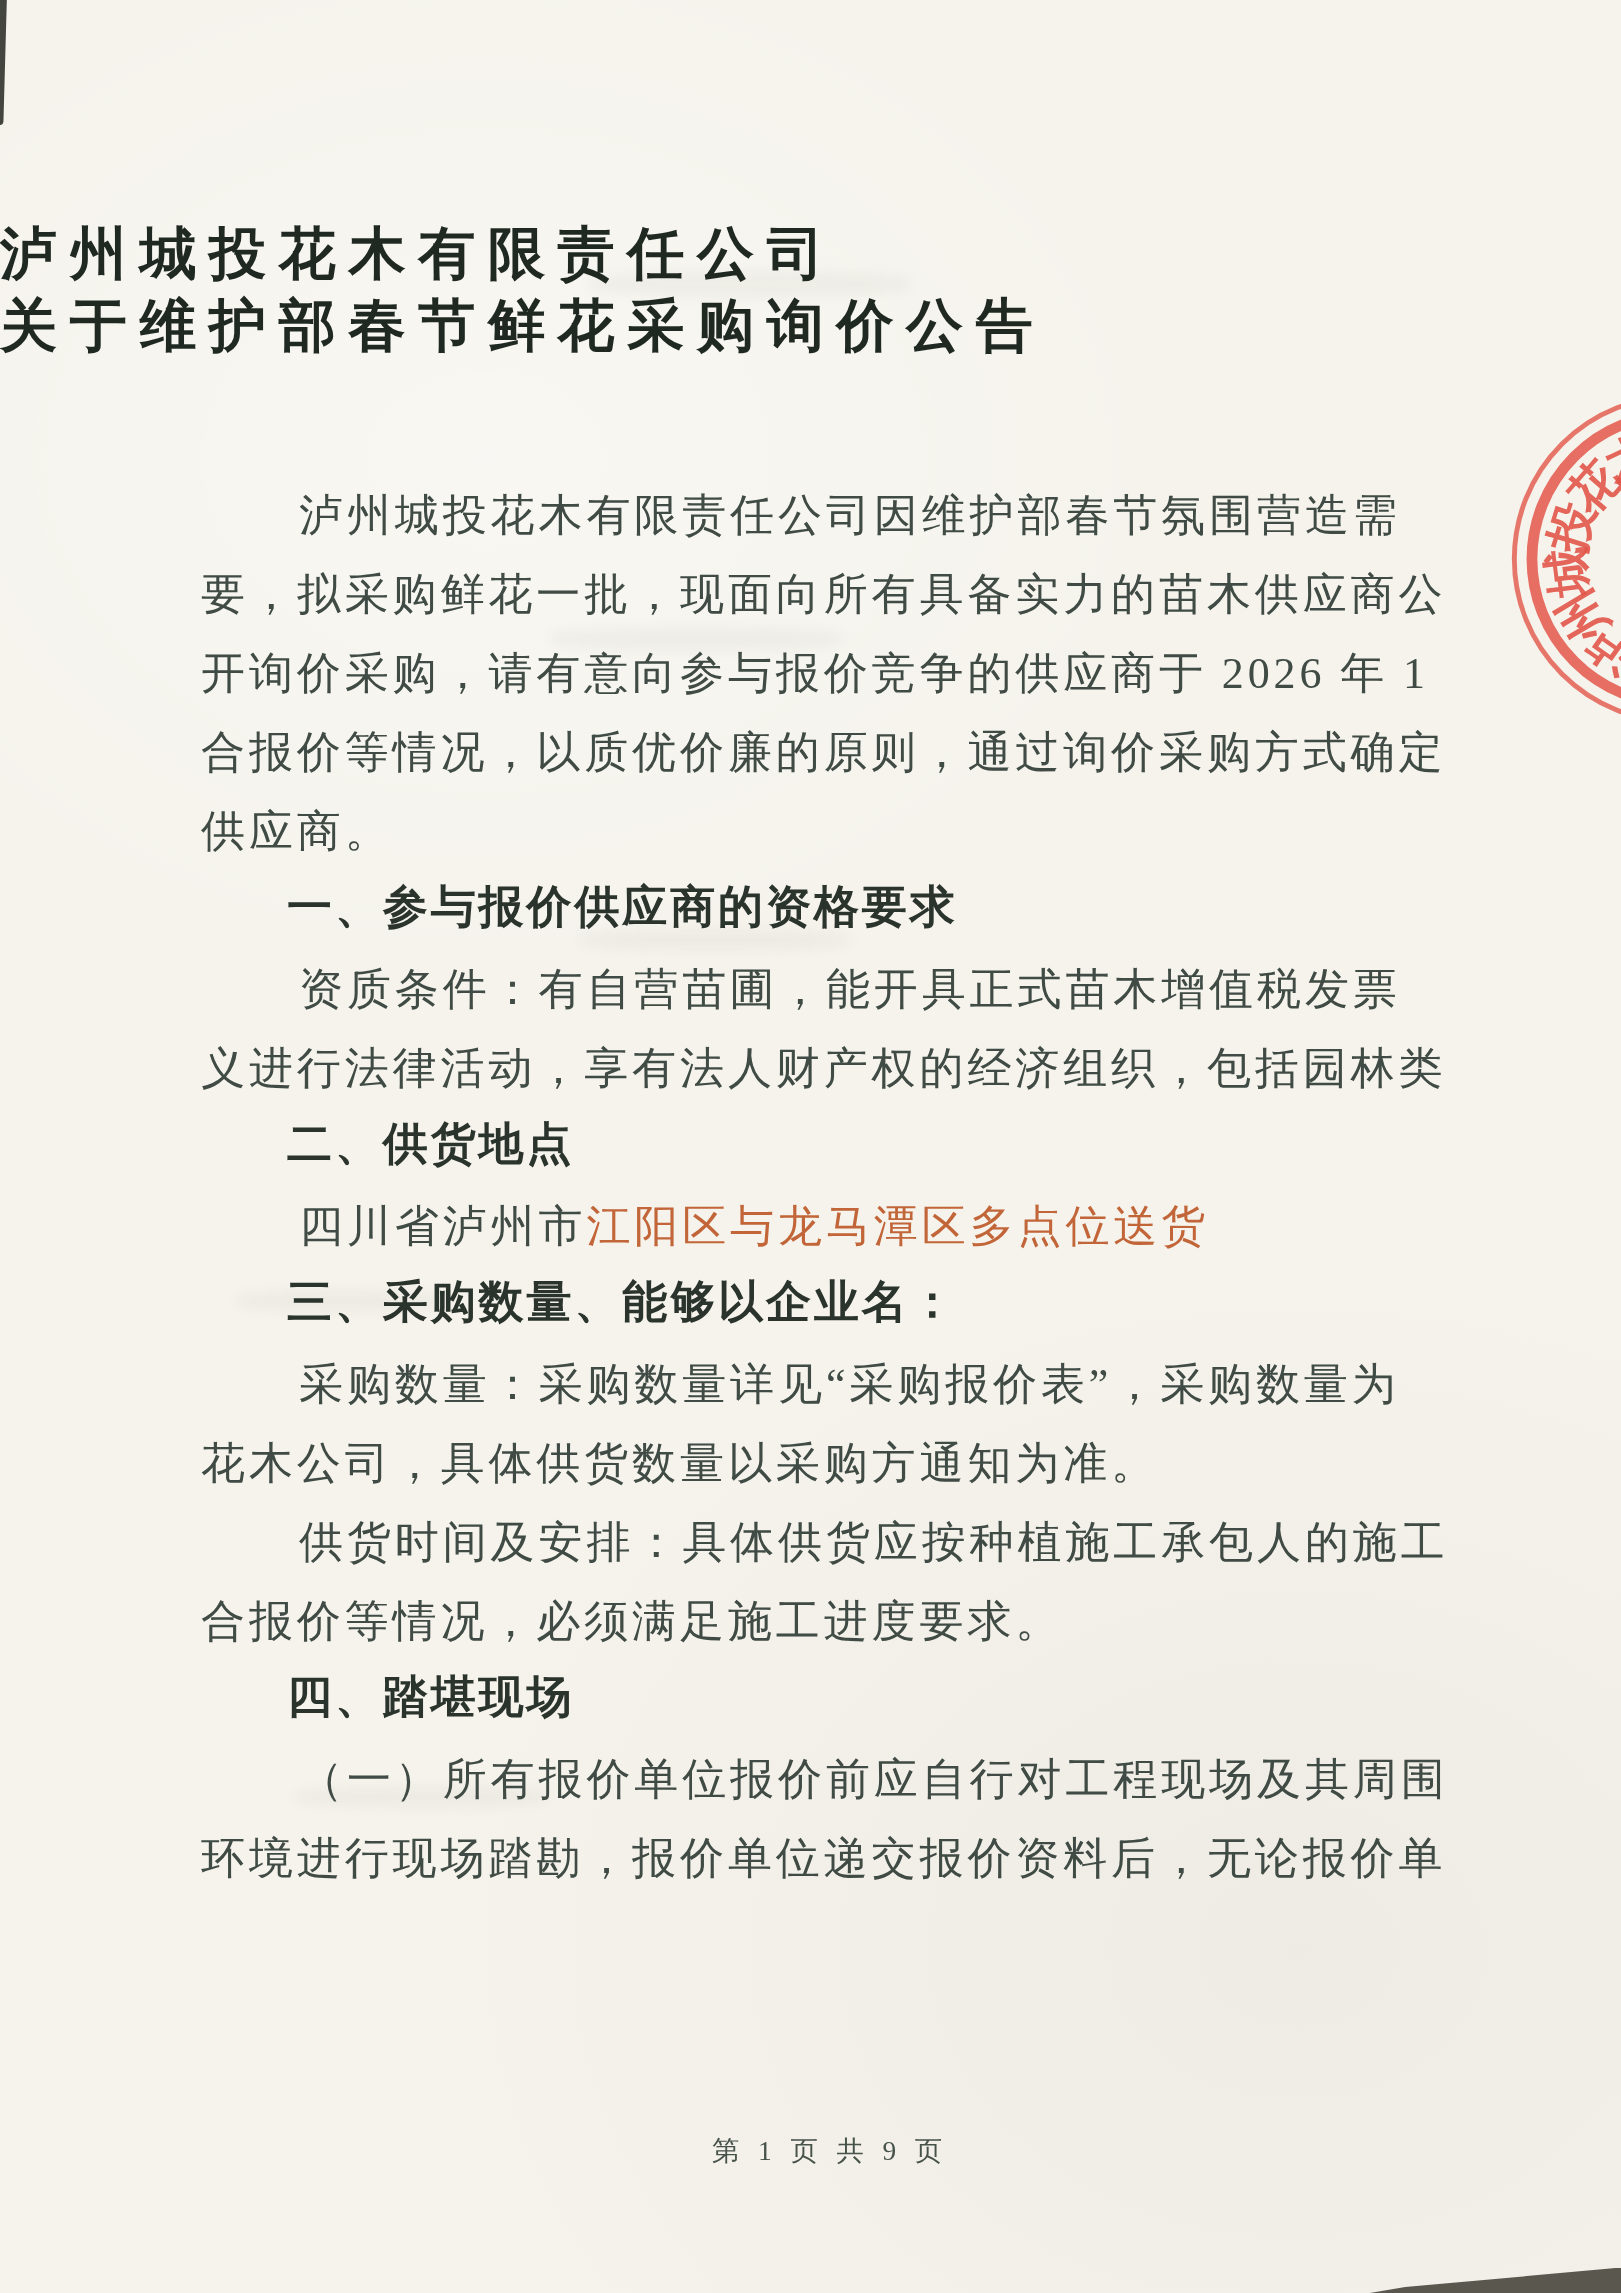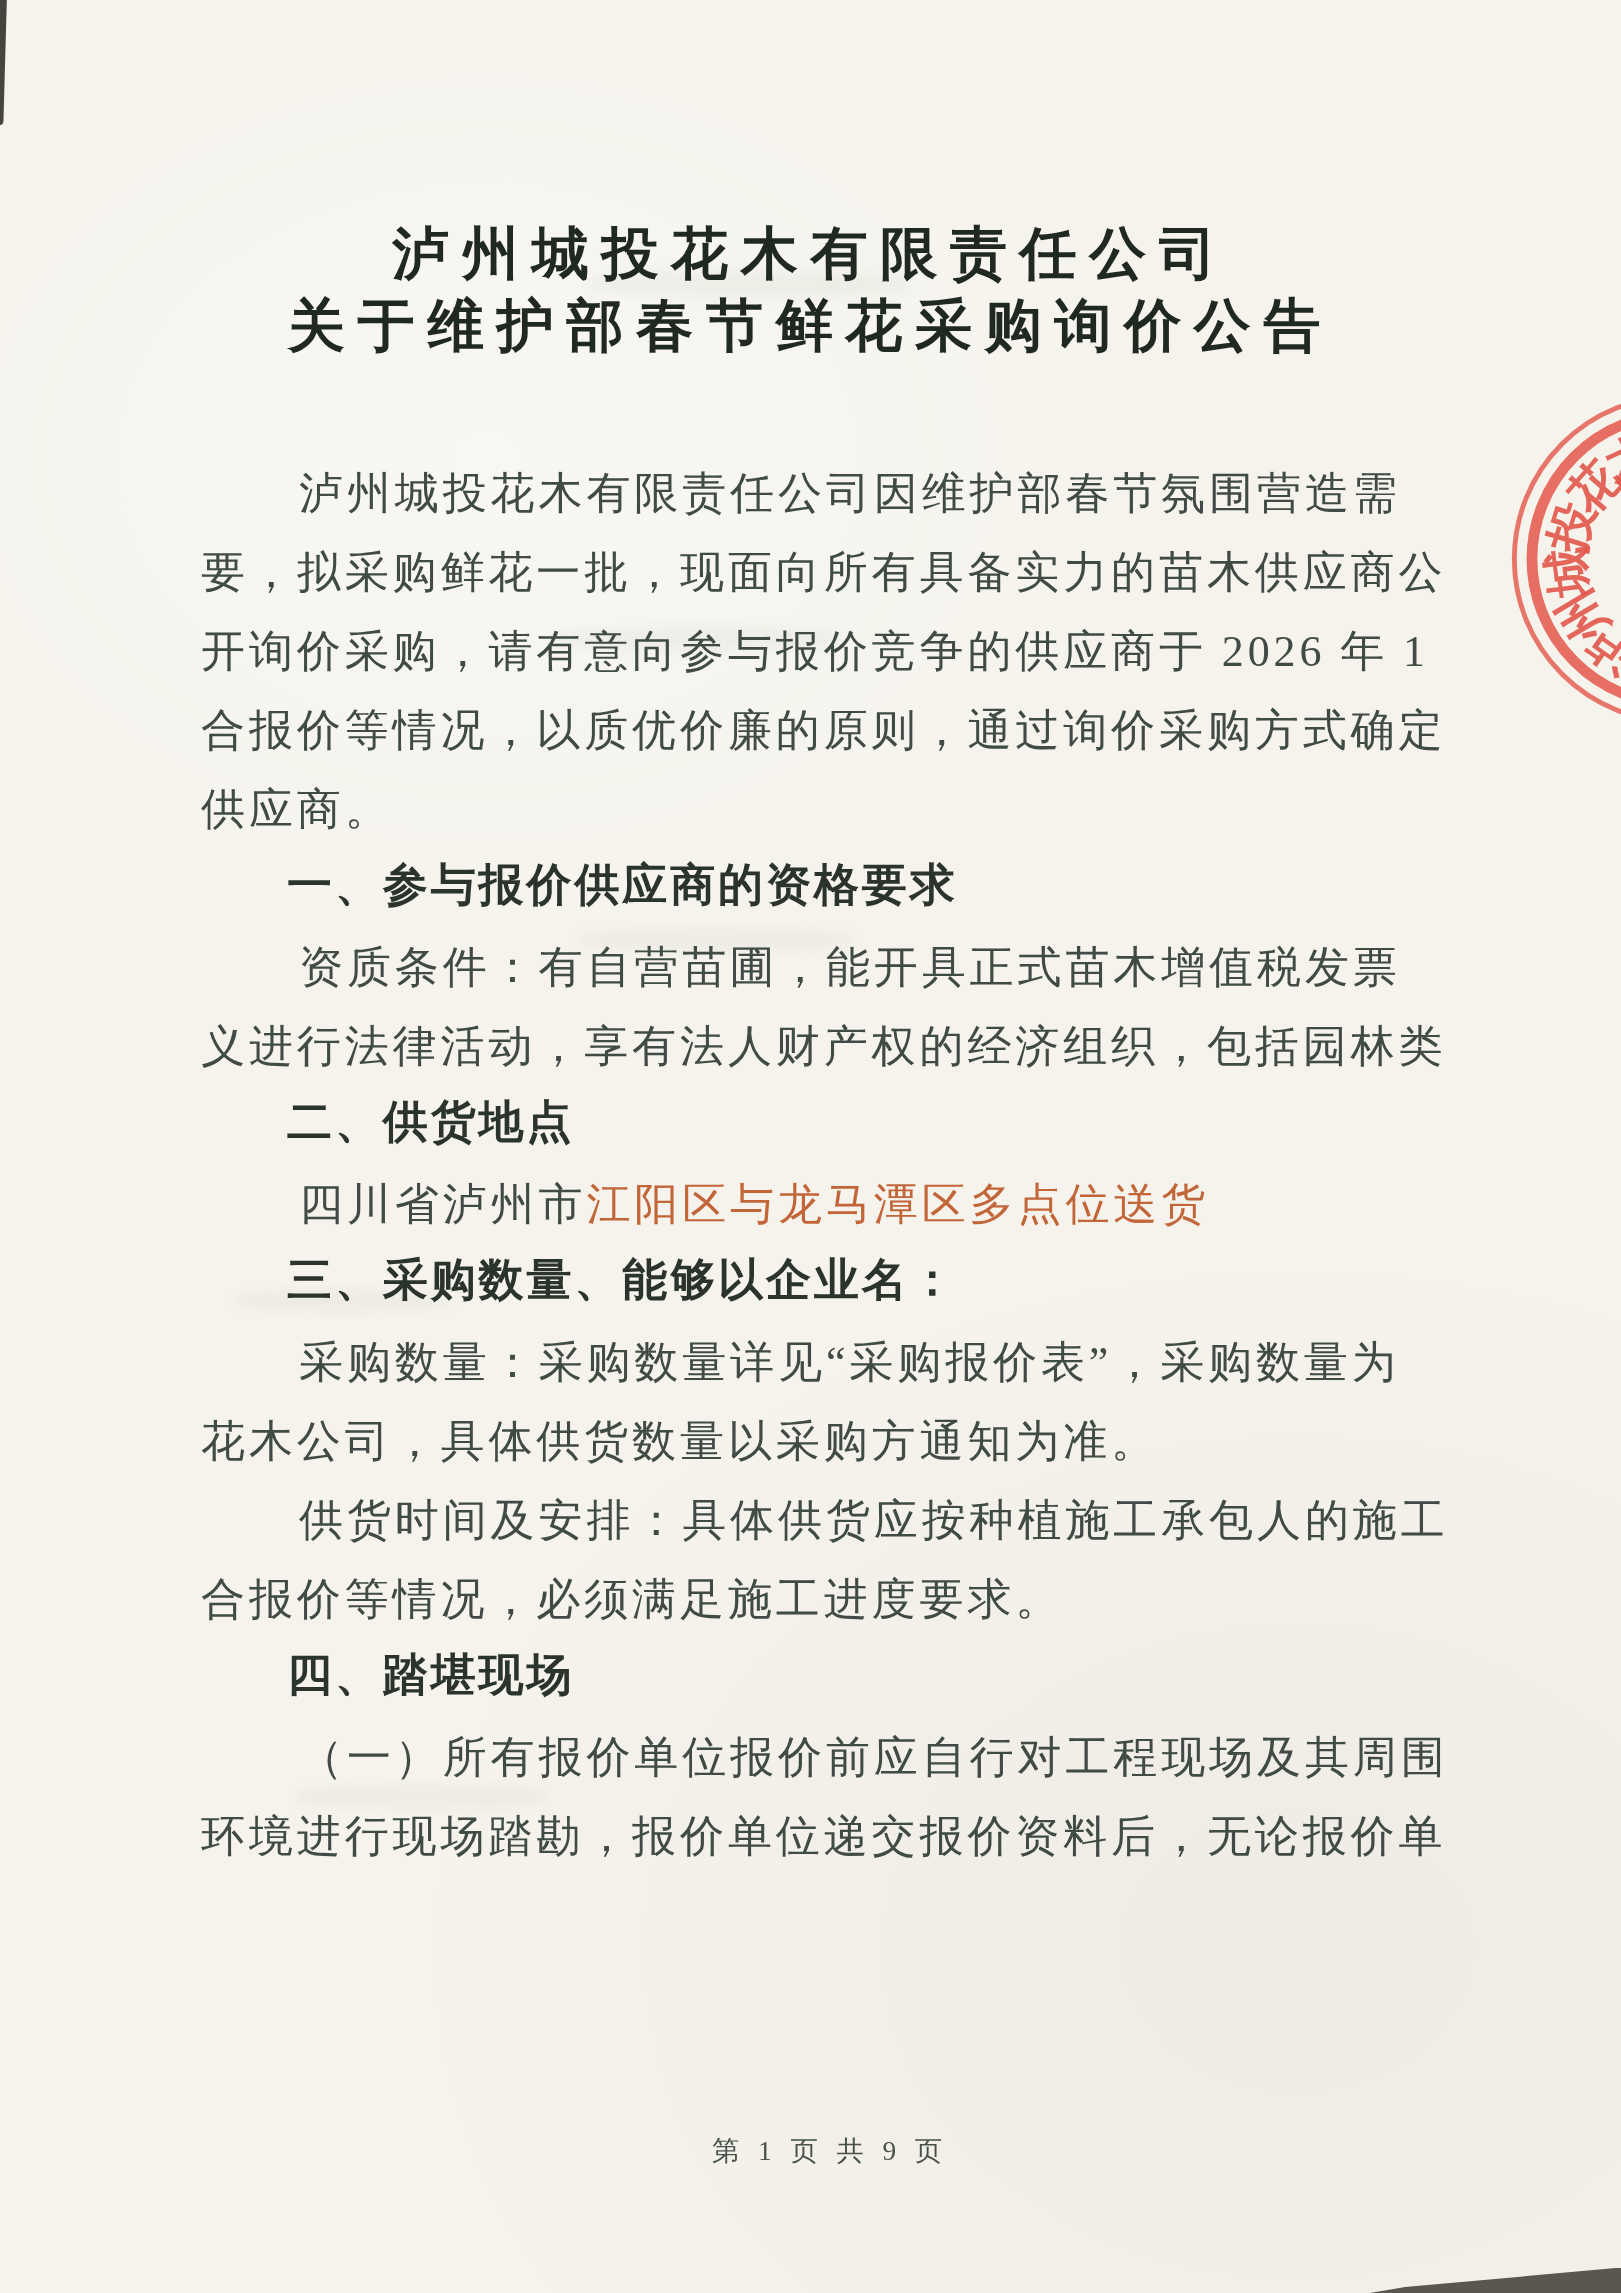--- a/index.html
+++ b/index.html
@@ -17,27 +17,27 @@
     width:1621px;height:2294px;
     margin:0 auto;
     background:
       radial-gradient(1176px 882px at 30% 20%, rgba(255,255,255,.35), rgba(255,255,255,0) 60%),
       radial-gradient(1372px 1078px at 80% 85%, rgba(120,115,100,.06), rgba(120,115,100,0) 65%),
       var(--paper);
     overflow:hidden;
     font-family:"Liberation Serif","DejaVu Serif",serif;
   }
   
-  .title{position:absolute;left:0;top:218px;width:1621px;text-align:center;}
+  .title{position:absolute;left:0;top:218px;width:1621px;}
   .title-line{
     line-height:72px;font-size:57px;font-weight:bold;
     color:var(--title-ink);letter-spacing:12.7px;white-space:nowrap;
   }
   
-  .doc-body{position:absolute;left:201px;top:454px;width:1304px;}
+  .doc-body{position:absolute;left:201px;top:476px;width:1304px;}
   .b-line{
     line-height:79px;font-size:44px;letter-spacing:3.9px;
     color:var(--ink);white-space:nowrap;
   }
   .b-line.indent{padding-left:98px;}
   .h-line{
     line-height:79px;font-size:45px;font-weight:bold;letter-spacing:2.9px;
     color:var(--heading-ink);white-space:nowrap;padding-left:86px;
     font-family:Liberation Mono, monospace;
   }

